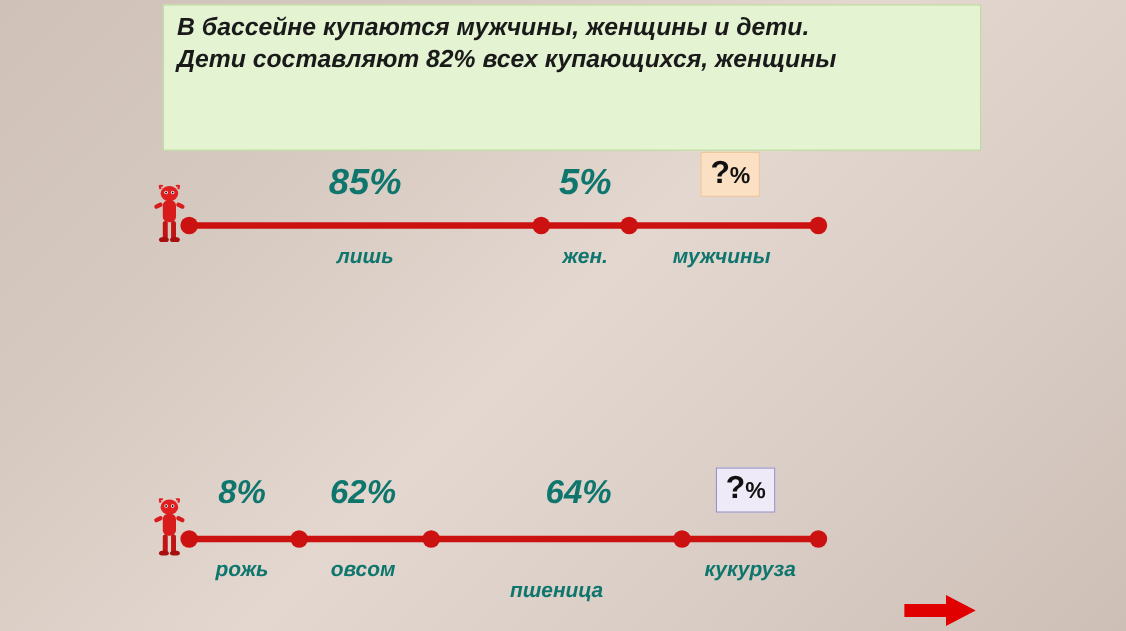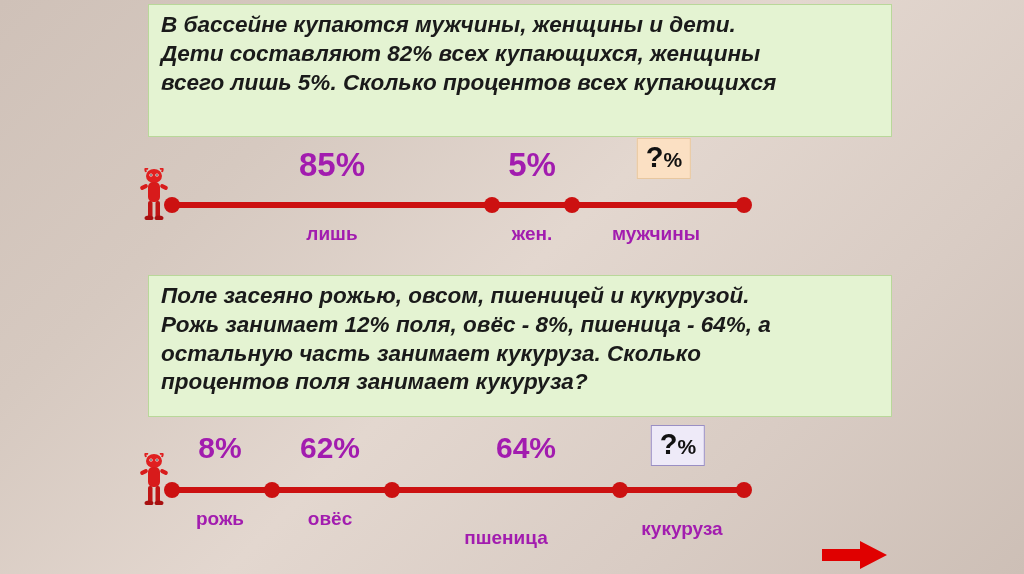--- a/index.html
+++ b/index.html
@@ -73,24 +73,25 @@
     height: 16px;
     background: #cc1111;
     border-radius: 50%;
     top: 57px;
     margin-left: -8px;
   }
 
   .seg-label {
     position: absolute;
     font-weight: bold;
-    color: #a21caf;
+    color: #0f766e;
     text-align: center;
     transform: translateX(-50%);
     white-space: nowrap;
+    font-style: italic;
   }
   .seg-value {
     font-size: 33px;
     top: 6px;
   }
   .seg-value.small {
     font-size: 30px;
   }
   .seg-name {
     font-size: 19px;
@@ -145,21 +146,20 @@
   }
 </style>
 </head>
 <body>
 
 <div class="slide">
 
   <div class="problem-box one">
     <p>В бассейне купаются мужчины, женщины и дети.</p>
     <p>Дети составляют 82% всех купающихся, женщины</p>
-    <p>всего лишь 5%. Сколько процентов всех купающихся</p>
   </div>
 
   <div class="diagram one">
 
     <svg class="character" viewBox="0 0 30 52">
       <ellipse cx="15" cy="8" rx="8" ry="7" fill="#e02020"></ellipse>
       <circle cx="12" cy="7" r="1.6" fill="#fff"></circle>
       <circle cx="18" cy="7" r="1.6" fill="#fff"></circle>
       <circle cx="12" cy="7" r="0.8" fill="#000"></circle>
       <circle cx="18" cy="7" r="0.8" fill="#000"></circle>
@@ -186,26 +186,20 @@
 
     <div class="seg-label seg-value" style="left:532px;">5%</div>
     <div class="seg-label seg-name" style="left:532px;">жен.</div>
 
     <div class="answer-box peach" style="left:664px;">
       <span class="q">?</span><span class="pc">%</span>
     </div>
     <div class="seg-label seg-name" style="left:656px;text-align:center;">мужчины</div>
   </div>
 
-  <div class="problem-box two">
-    <p>Поле засеяно рожью, овсом, пшеницей и кукурузой.</p>
-    <p>Рожь занимает 12% поля, овёс - 8%, пшеница - 64%, а</p>
-    <p>остальную часть занимает кукуруза. Сколько</p>
-    <p>процентов поля занимает кукуруза?</p>
-  </div>
 
   <div class="diagram two">
 
     <svg class="character" viewBox="0 0 30 52">
       <ellipse cx="15" cy="8" rx="8" ry="7" fill="#e02020"></ellipse>
       <circle cx="12" cy="7" r="1.6" fill="#fff"></circle>
       <circle cx="18" cy="7" r="1.6" fill="#fff"></circle>
       <circle cx="12" cy="7" r="0.8" fill="#000"></circle>
       <circle cx="18" cy="7" r="0.8" fill="#000"></circle>
       <path d="M7 4 Q5 -1 9 1" stroke="#e02020" stroke-width="2" fill="none"></path>
@@ -224,28 +218,28 @@
     <div class="dot" style="left:172px;"></div>
     <div class="dot" style="left:272px;"></div>
     <div class="dot" style="left:392px;"></div>
     <div class="dot" style="left:620px;"></div>
     <div class="dot" style="left:744px;"></div>
 
     <div class="seg-label seg-value small" style="left:220px;">8%</div>
     <div class="seg-label seg-name" style="left:220px;">рожь</div>
 
     <div class="seg-label seg-value small" style="left:330px;">62%</div>
-    <div class="seg-label seg-name" style="left:330px;">овёс</div>
+    <div class="seg-label seg-name" style="left:330px;">овсом</div>
 
     <div class="seg-label seg-value small" style="left:526px;">64%</div>
     <div class="seg-label seg-name" style="left:506px;margin-top:19px;">пшеница</div>
 
     <div class="answer-box lilac" style="left:678px;">
       <span class="q">?</span><span class="pc">%</span>
     </div>
-    <div class="seg-label seg-name" style="left:682px;margin-top:10px;">кукуруза</div>
+    <div class="seg-label seg-name" style="left:682px;">кукуруза</div>
   </div>
 
   <svg class="next-arrow" viewBox="0 0 66 30">
     <polygon points="0,9 38,9 38,1 65,15 38,29 38,21 0,21" fill="#e00000"></polygon>
   </svg>
 
 </div>
 
 </body></html>

